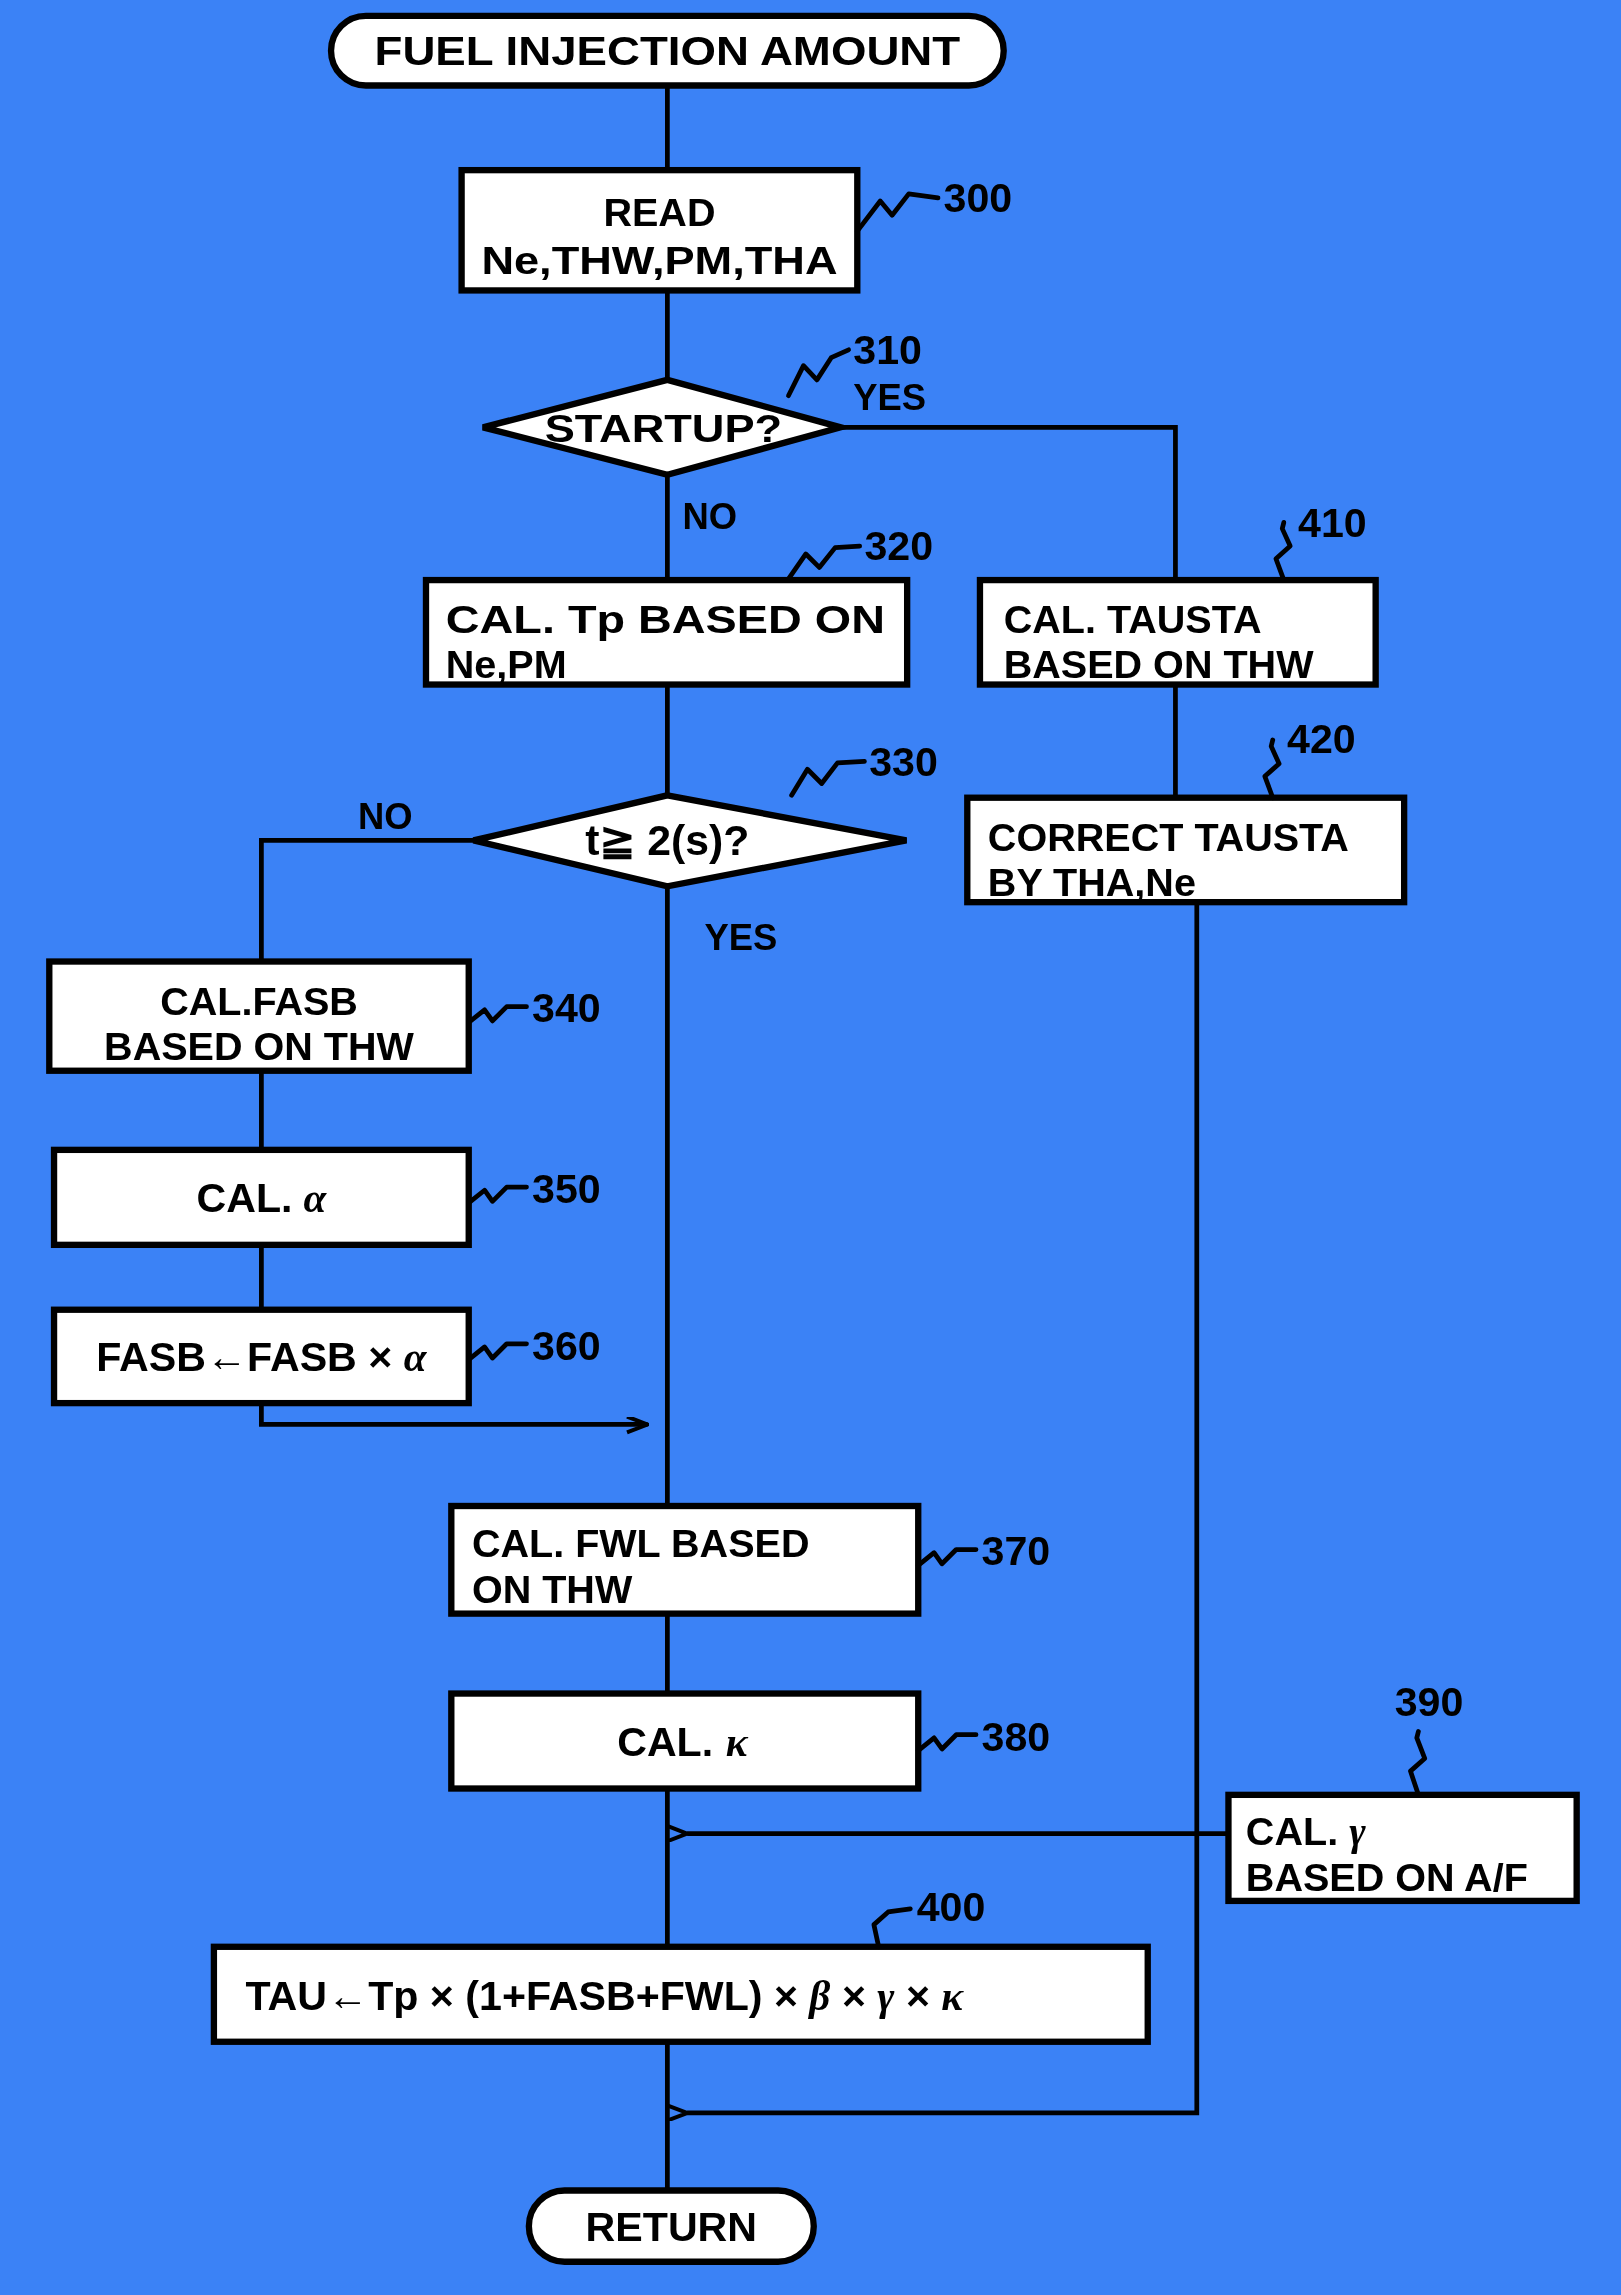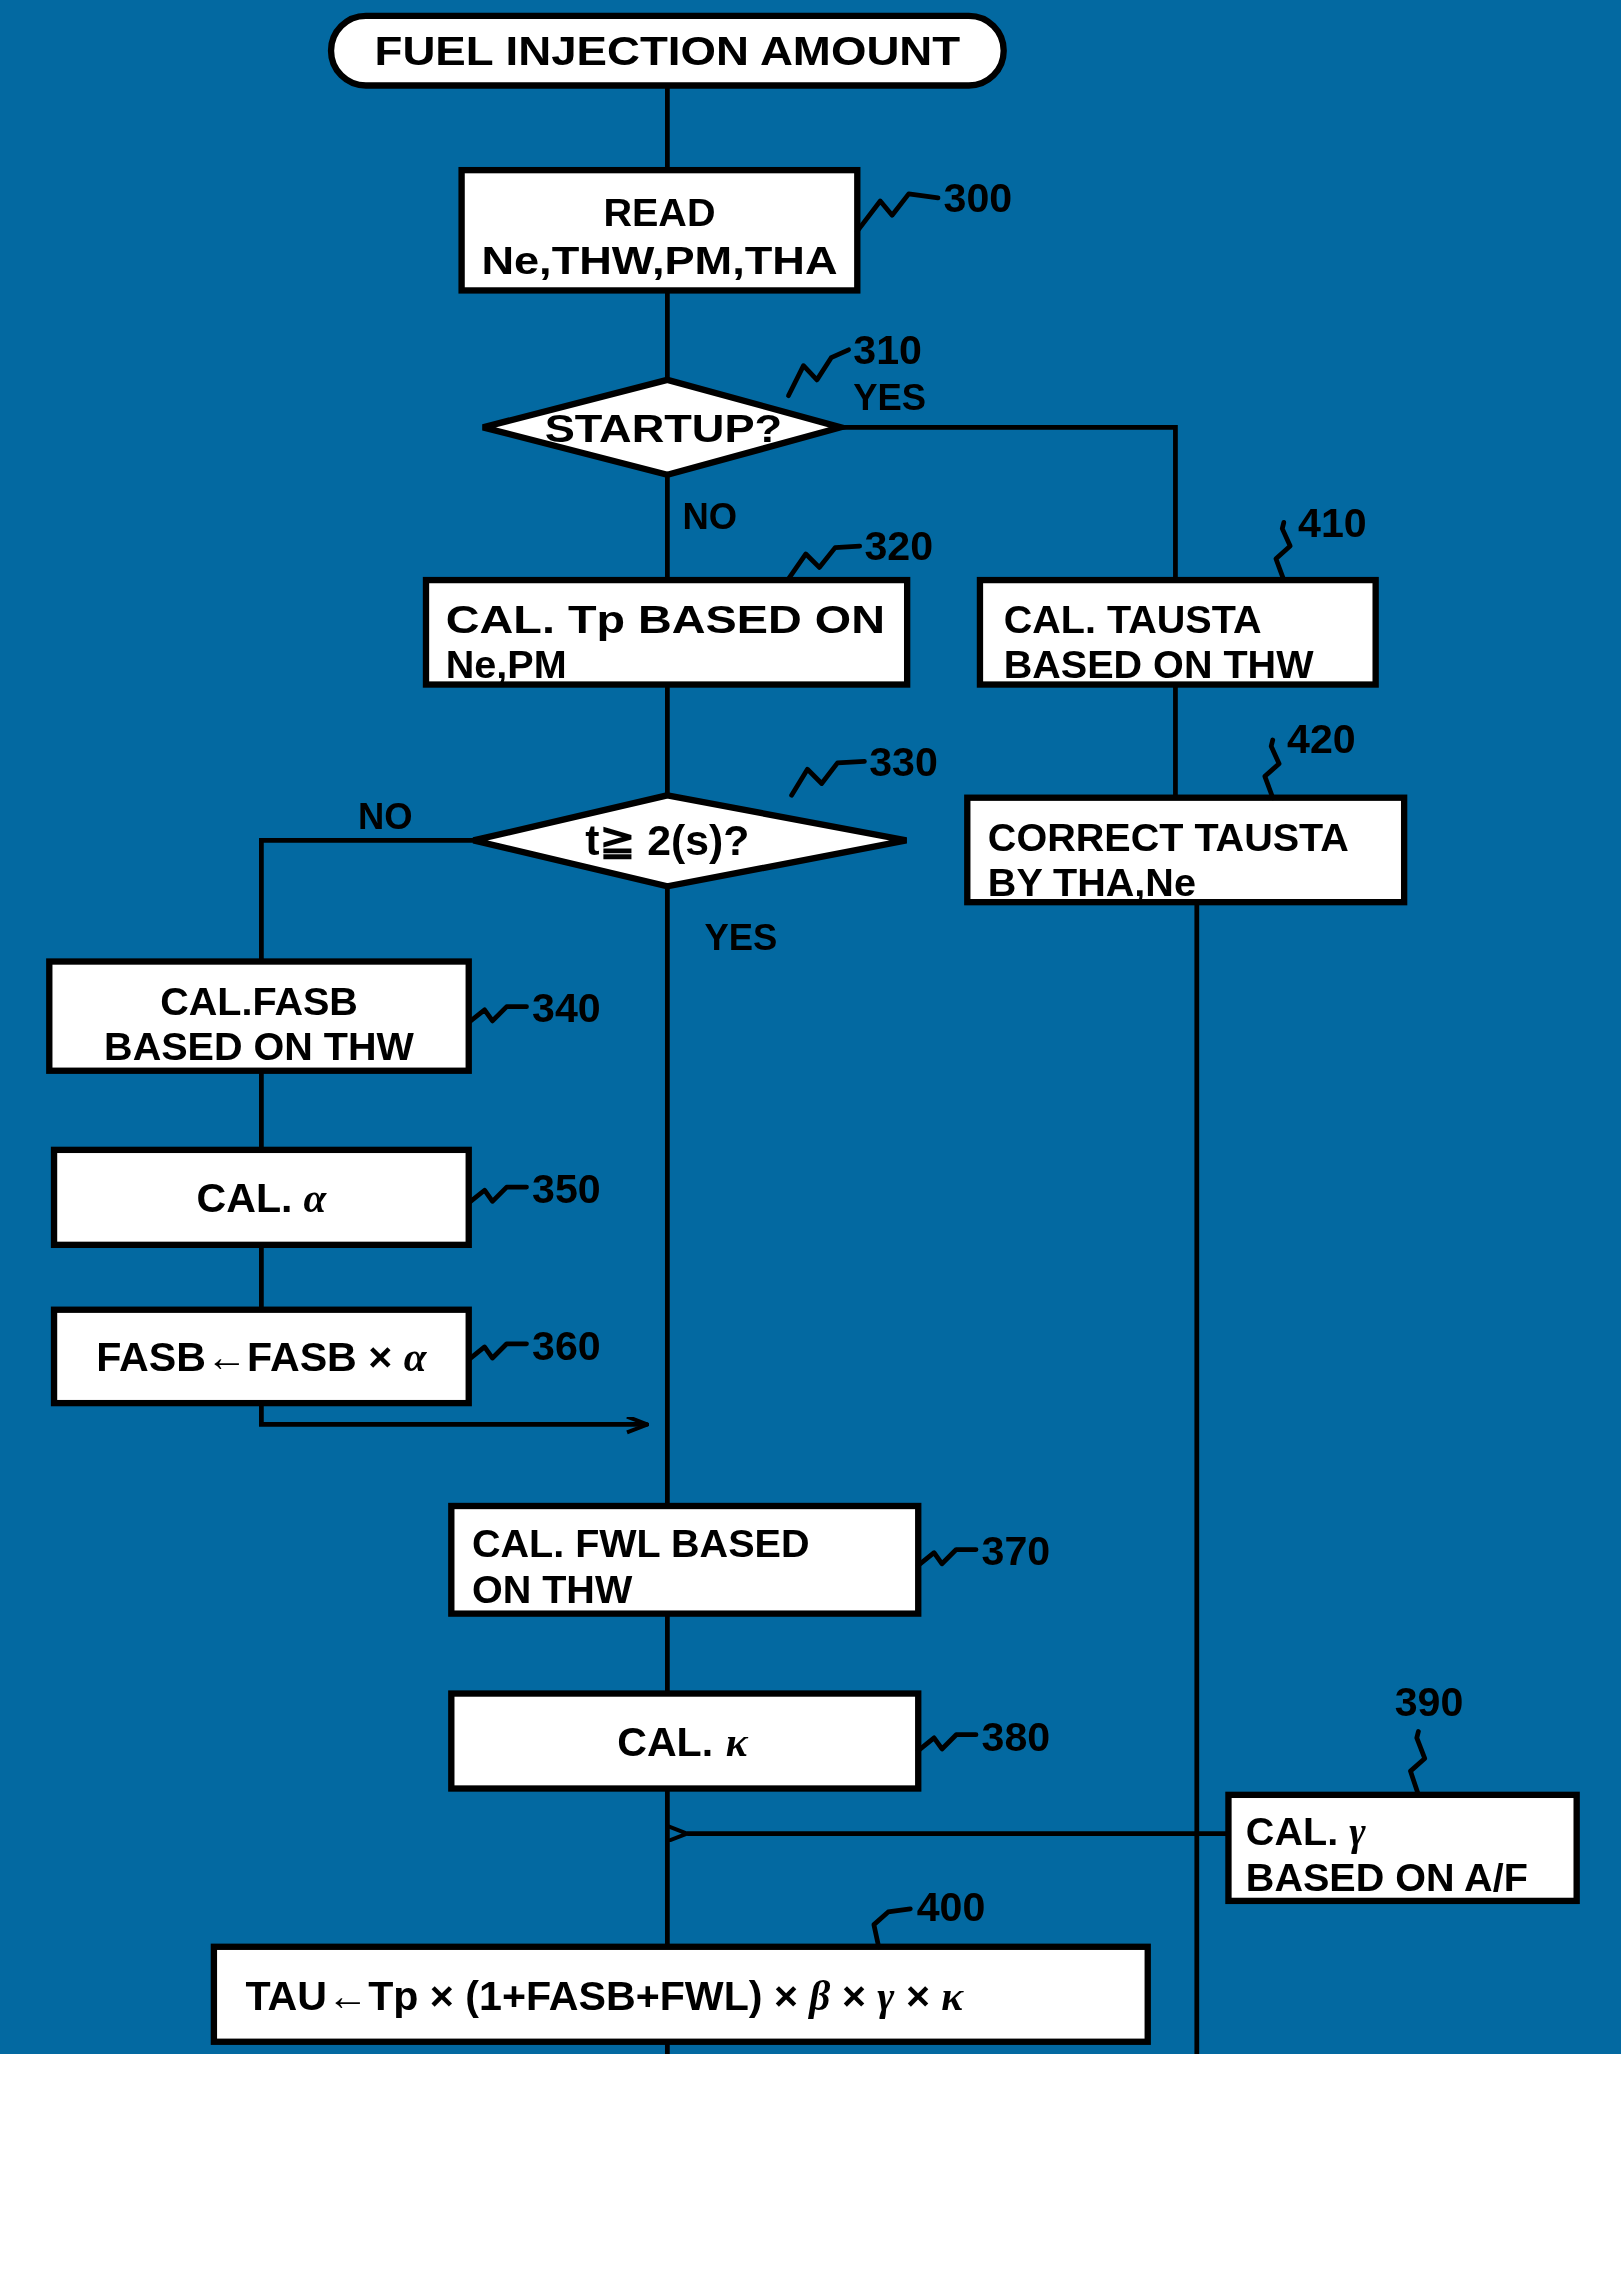--- a/index.html
+++ b/index.html
@@ -6,22 +6,22 @@
     margin: 0;
     padding: 0;
     background: #ffffff;
   }
   body {
     font-family: "Liberation Sans", sans-serif;
   }
   #canvas {
     position: relative;
     width: 1622px;
-    height: 2054px;
-    background: #0369a1;
+    height: 2295px;
+    background: #3b82f6;
     overflow: hidden;
   }
   svg.layer {
     position: absolute;
     top: 0;
     left: 0;
     width: 1622px;
     height: 2295px;
   }
   .flow-text {

